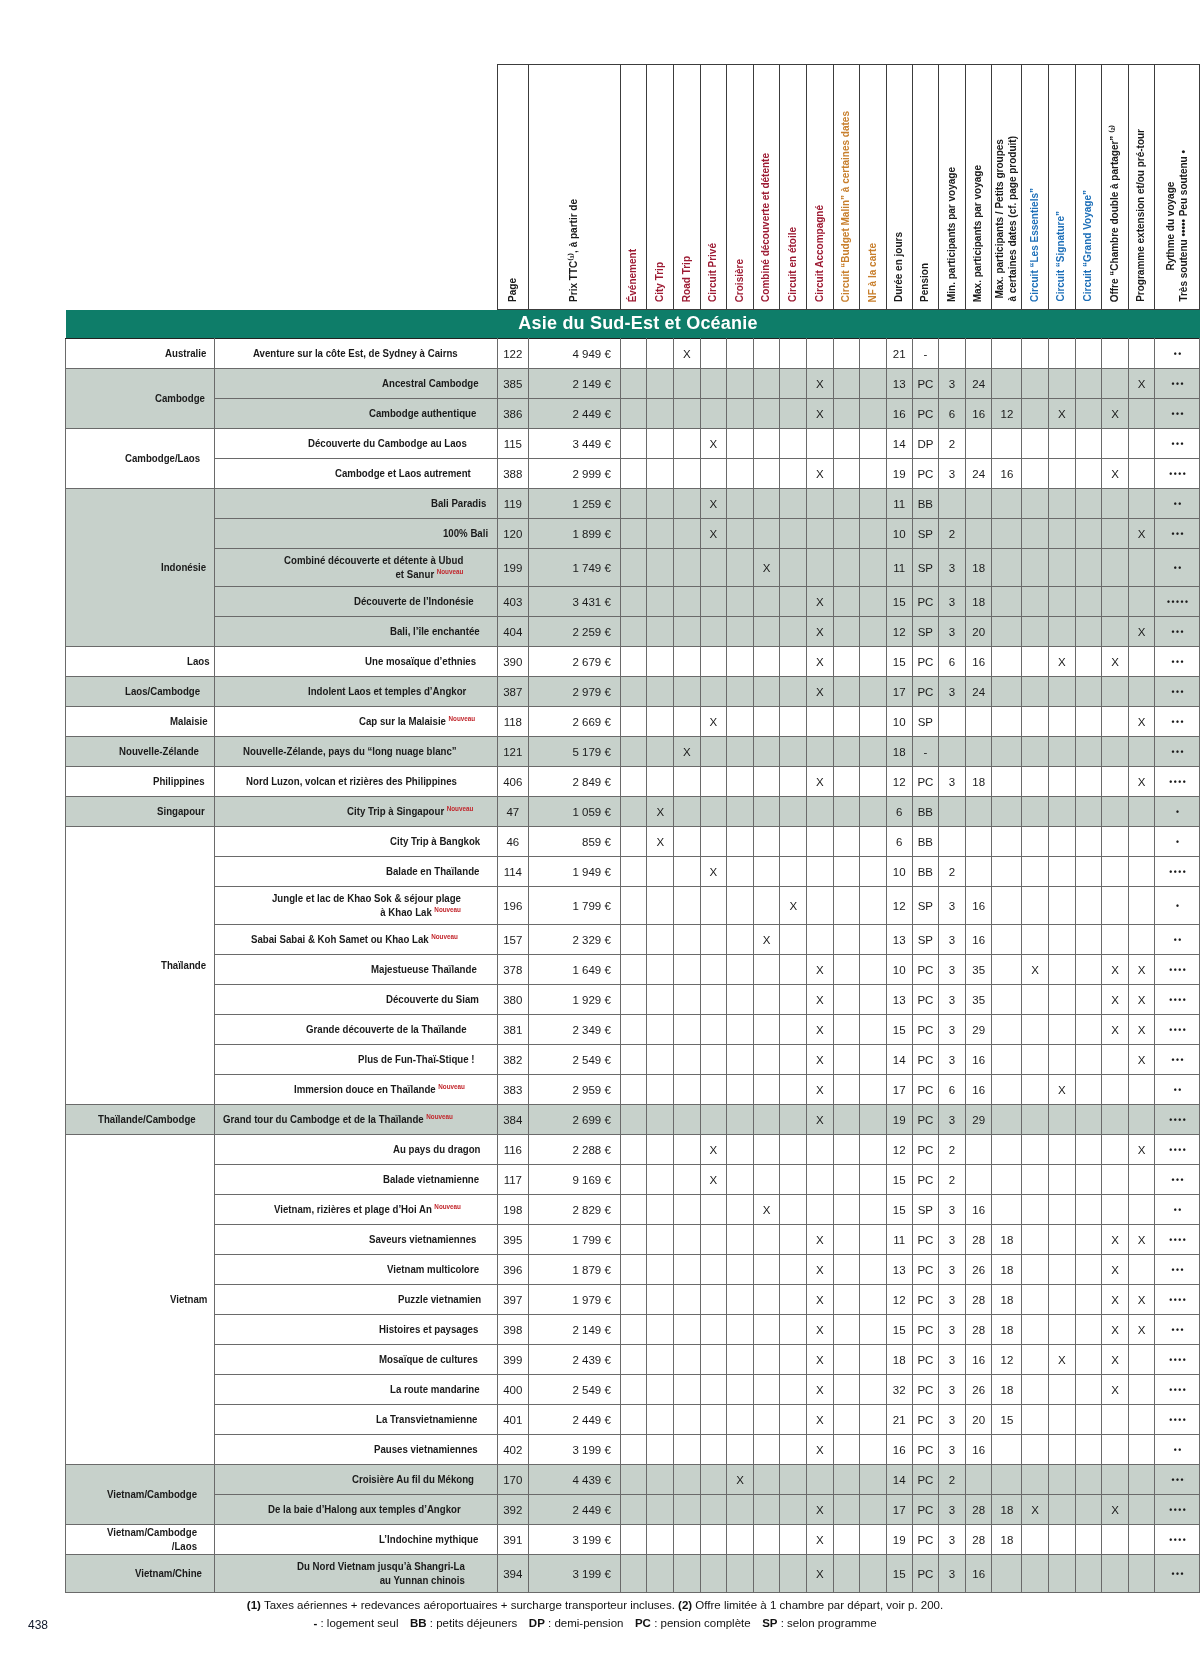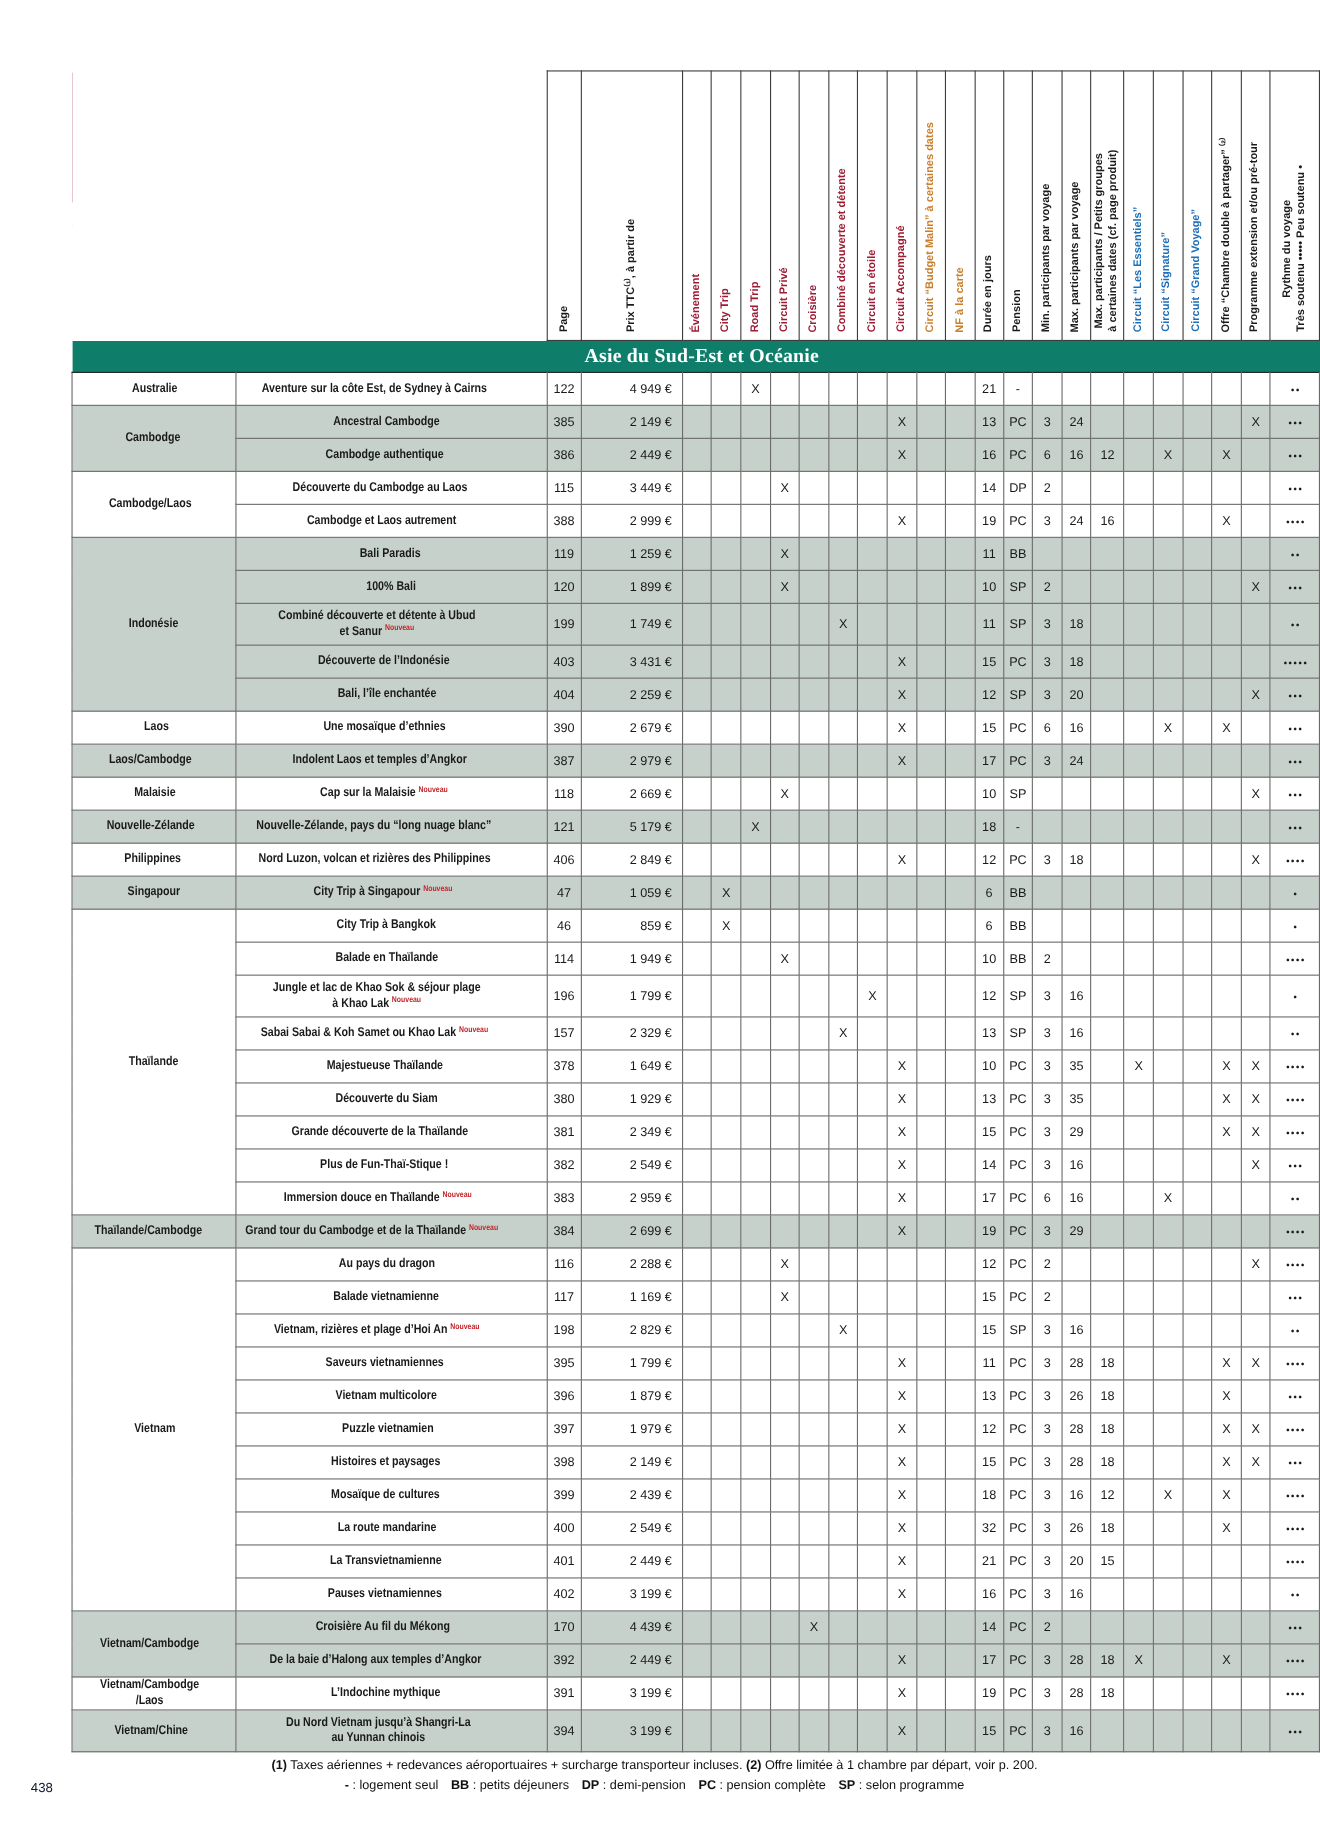--- a/index.html
+++ b/index.html
@@ -7,25 +7,25 @@
   .brand{position:absolute;left:66px;top:66px;width:330px;}
   .logo{width:116px;height:118px;background:#a41034;position:relative;}
   .logo svg{position:absolute;left:24px;top:8px;}
   .logo-text{position:absolute;left:0;right:0;bottom:8px;text-align:center;color:#fff;font-weight:bold;font-size:14.5px;line-height:1.08;letter-spacing:.3px;}
   .page-title{margin-top:16px;font-size:27px;font-weight:bold;line-height:1.12;color:#111;}
   table.grid{position:absolute;left:65px;top:64px;border-collapse:collapse;table-layout:fixed;}
   thead th{height:244px;vertical-align:bottom;border:1px solid #3c3c3c;background:#fff;padding:0;}
   thead th.blank{border:none;}
   .hwrap{display:flex;align-items:flex-end;justify-content:center;height:244px;padding-bottom:7px;box-sizing:border-box;}
   .rot{writing-mode:vertical-rl;transform:rotate(180deg);font-size:10px;font-weight:bold;line-height:1.25;white-space:nowrap;}
-  tr.band td{background:#0e7d69;color:#fff;font-weight:bold;font-size:18px;padding:3px 0 4px 11px;border:none;height:22px;letter-spacing:.2px;font-family:Liberation Serif, serif;}
+  tr.band td{background:#0e7d69;color:#fff;font-weight:bold;font-size:18px;padding:3px 0 4px 11px;border:none;height:22px;letter-spacing:.2px;}
   tbody td{border:1px solid #6a6a6a;padding:0;font-size:11.5px;text-align:center;height:30px;box-sizing:border-box;}
   tr.tall td{height:38px;}
   tr.group-start td{border-top:1.8px solid #222;}
-  td.c-country,td.c-trip{text-align:center;padding-left:8px;font-weight:bold;}
+  td.c-country,td.c-trip{text-align:right;padding-left:8px;font-weight:bold;}
   .squeeze{display:inline-block;transform:scaleX(0.84);transform-origin:left center;white-space:nowrap;font-weight:bold;font-size:11.5px;line-height:1.15;}
   td.c-price{text-align:right;padding-right:9px;}
   td.shade{background:#c7d1cb;}
   .nouveau{color:#c2252b;font-size:7.5px;font-weight:bold;vertical-align:4px;margin-left:3px;}
   td.c-pace{font-size:8.5px;font-weight:bold;letter-spacing:1.5px;padding-left:2px;}
   .footer{position:absolute;left:65px;top:1596px;width:1060px;text-align:center;font-size:11.5px;line-height:1.6;color:#111;}
   .footer b{font-weight:bold;}
   .pageno{position:absolute;left:28px;top:1618px;font-size:12px;color:#0f172a;}
 </style>
 </head>
@@ -962,21 +962,21 @@
         <td class=""></td>
         <td class=""></td>
         <td class=""></td>
         <td class=""></td>
         <td class="">X</td>
         <td class="c-pace">••••</td>
       </tr>
       <tr>
         <td class="c-trip"><span class="squeeze">Balade vietnamienne</span></td>
         <td class="">117</td>
-        <td class="c-price">1 169 €</td>
+        <td class="c-price">9 169 €</td>
         <td class=""></td>
         <td class=""></td>
         <td class=""></td>
         <td class="">X</td>
         <td class=""></td>
         <td class=""></td>
         <td class=""></td>
         <td class=""></td>
         <td class=""></td>
         <td class=""></td>

